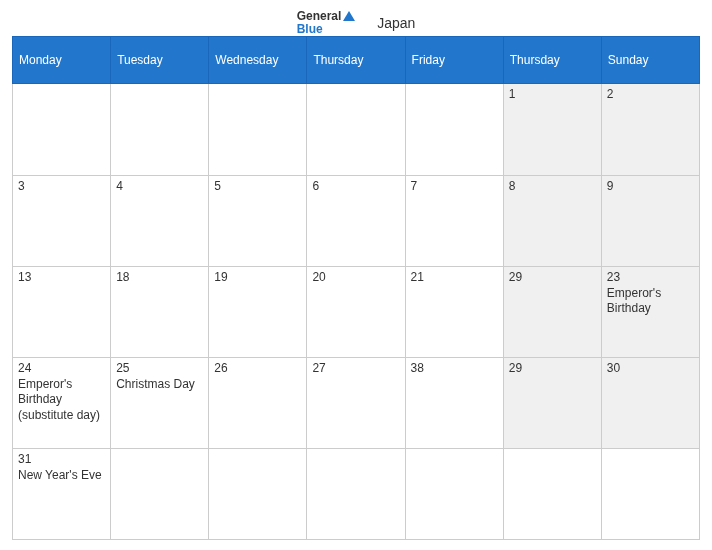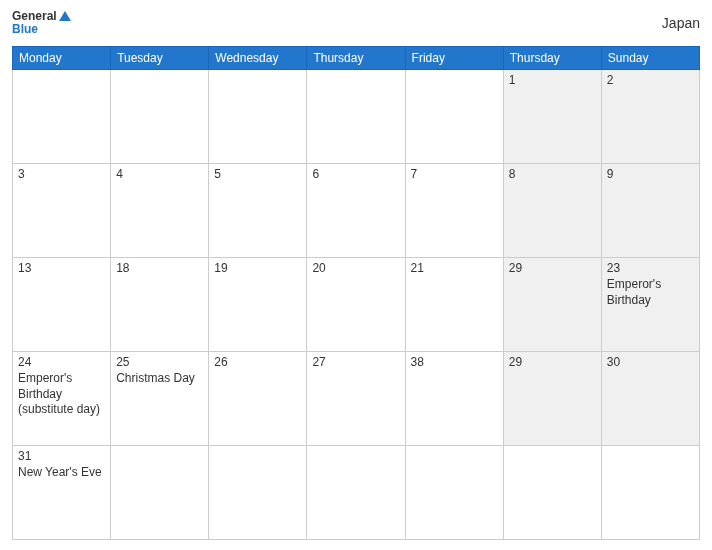--- a/index.html
+++ b/index.html
@@ -13,22 +13,22 @@
     .page {
       width: 712px;
       height: 550px;
       padding: 10px 12px;
       display: flex;
       flex-direction: column;
     }
     .header {
       display: flex;
       align-items: center;
-      justify-content: space-between;
-      margin-bottom: 10px;
+      justify-content: center;
+      margin-bottom: 0;
     }
     .logo {
       display: flex;
       flex-direction: column;
       font-size: 11px;
       font-weight: bold;
       color: #333;
       line-height: 1.1;
     }
     .logo-text {
@@ -67,21 +67,21 @@
     .calendar-table {
       width: 100%;
       border-collapse: collapse;
       flex: 1;
     }
     .calendar-table thead tr th {
       background: #2277cc;
       color: #fff;
       font-size: 12px;
       font-weight: normal;
-      padding: 4px 6px;
+      padding: 16px 6px;
       text-align: left;
       border: 1px solid #1a66bb;
     }
     .calendar-table tbody tr td {
       border: 1px solid #ccc;
       vertical-align: top;
       padding: 3px 5px;
       font-size: 12px;
       color: #333;
       height: 70px;

